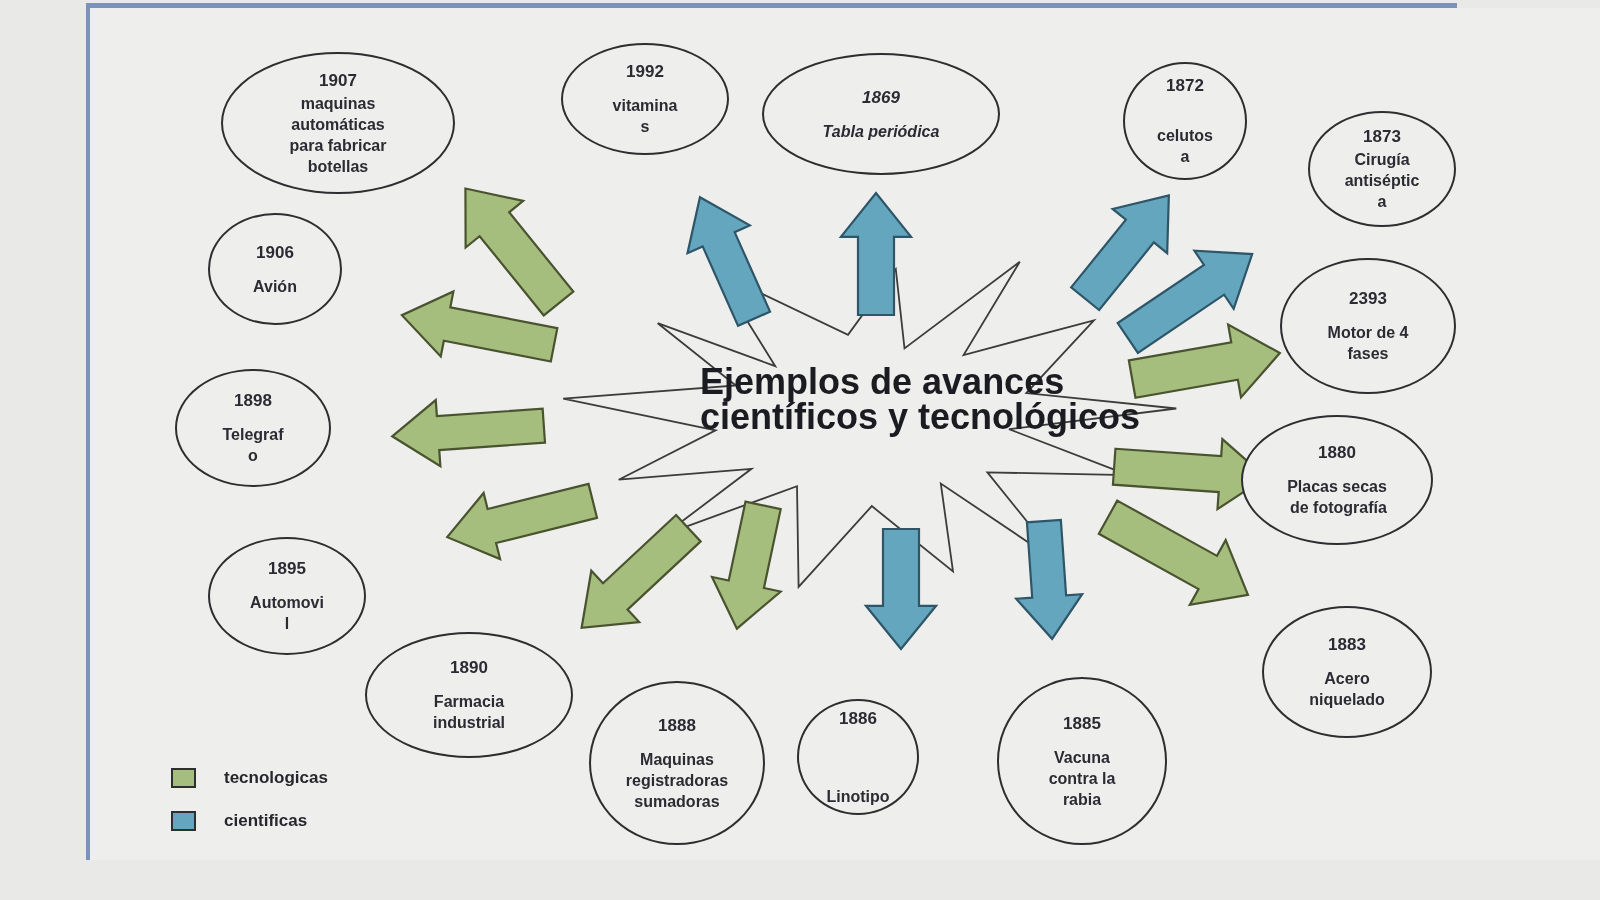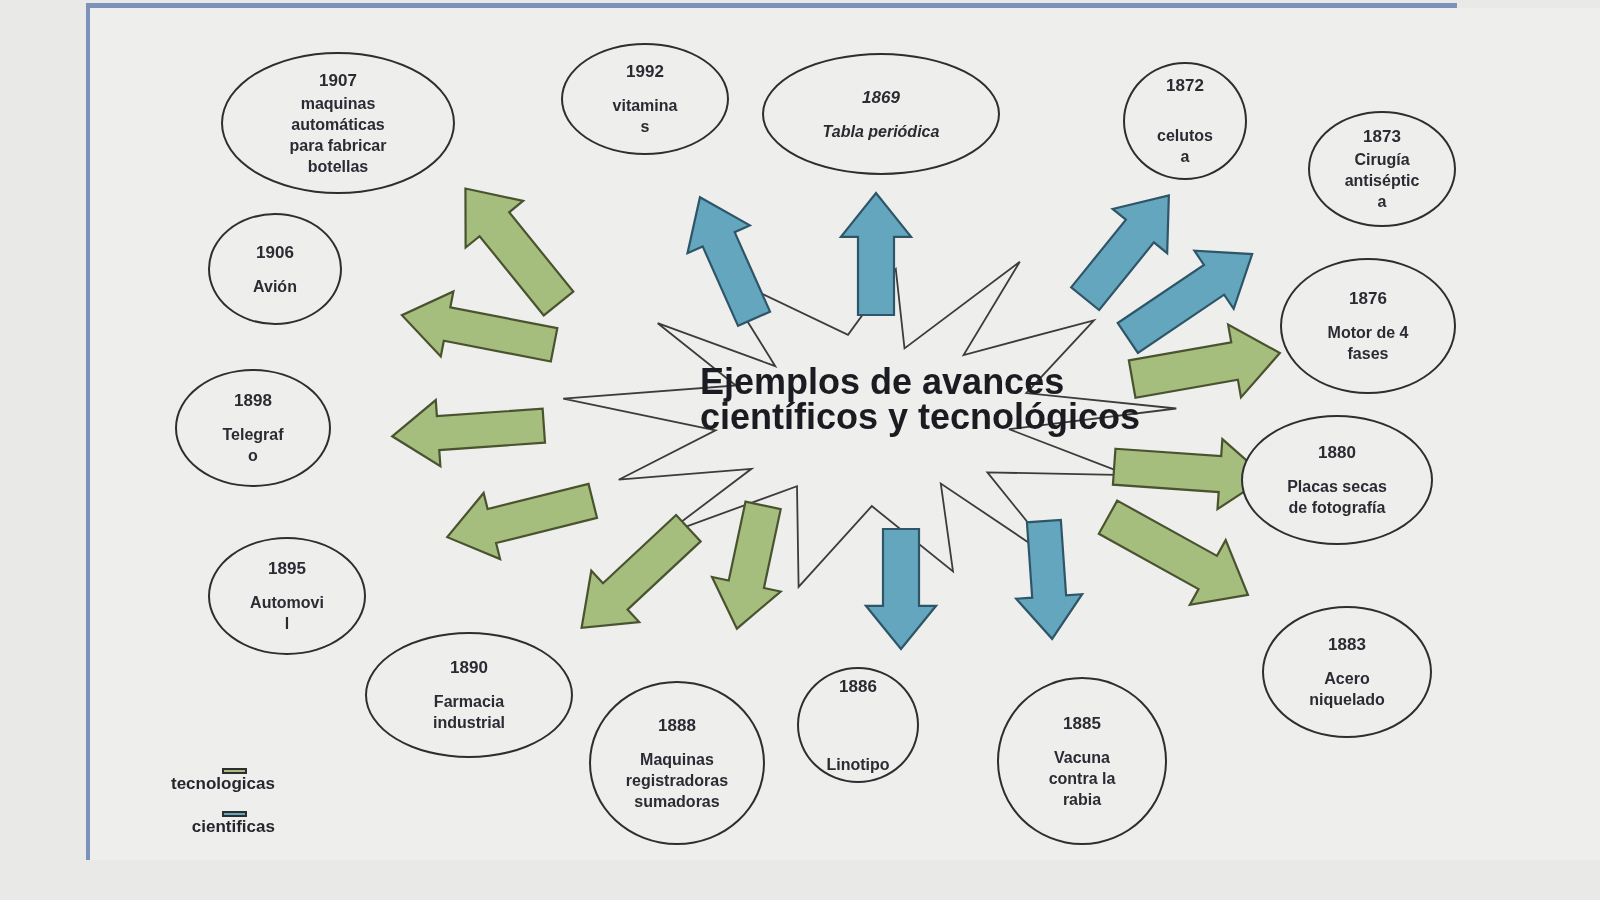--- a/index.html
+++ b/index.html
@@ -24,21 +24,21 @@
   }
   .node-year{font-weight:700;font-size:17px;line-height:21px;}
   .node-label{font-weight:700;font-size:16px;line-height:21px;margin-top:13px;white-space:pre-line;}
   .node.tight .node-label{margin-top:2px;}
   .diagram-title{
     position:absolute;left:700px;top:364px;width:480px;
     font-weight:700;font-size:36px;line-height:35px;color:#1b1b22;
     white-space:pre-line;
   }
   .legend{position:absolute;left:171px;top:768px;}
-  .legend-row{display:flex;align-items:flex-end;height:26px;margin-bottom:17px;flex-direction:column;}
+  .legend-row{display:flex;align-items:flex-start;height:26px;margin-bottom:17px;}
   .swatch{
     display:inline-block;width:25px;height:20px;border:2px solid #2e2e30;
     box-sizing:border-box;margin-right:28px;
   }
   .legend-label{font-weight:700;font-size:17px;color:#26262e;}
 </style>
 </head>
 <body>
 
 <div class="slide"></div>
@@ -88,41 +88,41 @@
   <div class="node-label">celutos
 a</div>
 </div>
 <div class="node tight" style="left:1308px;top:111px;width:148px;height:116px;">
   <div class="node-year">1873</div>
   <div class="node-label">Cirugía
 antiséptic
 a</div>
 </div>
 <div class="node" style="left:1280px;top:258px;width:176px;height:136px;">
-  <div class="node-year">1876</div>
+  <div class="node-year">2393</div>
   <div class="node-label">Motor de 4
 fases</div>
 </div>
-<div class="node" style="left:1241px;top:415px;width:192px;height:130px;">
+<div class="node" style="left:1241px;top:415px;width:192px;height:130px;text-align:right;">
   <div class="node-year">1880</div>
   <div class="node-label">Placas secas
 de fotografía</div>
 </div>
 <div class="node" style="left:1262px;top:606px;width:170px;height:132px;">
   <div class="node-year">1883</div>
   <div class="node-label">Acero
 niquelado</div>
 </div>
 <div class="node" style="left:997px;top:677px;width:170px;height:168px;">
   <div class="node-year">1885</div>
   <div class="node-label">Vacuna
 contra la
 rabia</div>
 </div>
-<div class="node" style="left:797px;top:667px;width:122px;height:116px;gap:44px;">
+<div class="node" style="left:797px;top:699px;width:122px;height:116px;gap:44px;">
   <div class="node-year">1886</div>
   <div class="node-label">Linotipo</div>
 </div>
 <div class="node" style="left:589px;top:681px;width:176px;height:164px;">
   <div class="node-year">1888</div>
   <div class="node-label">Maquinas
 registradoras
 sumadoras</div>
 </div>
 <div class="node" style="left:365px;top:632px;width:208px;height:126px;text-align:center;">

